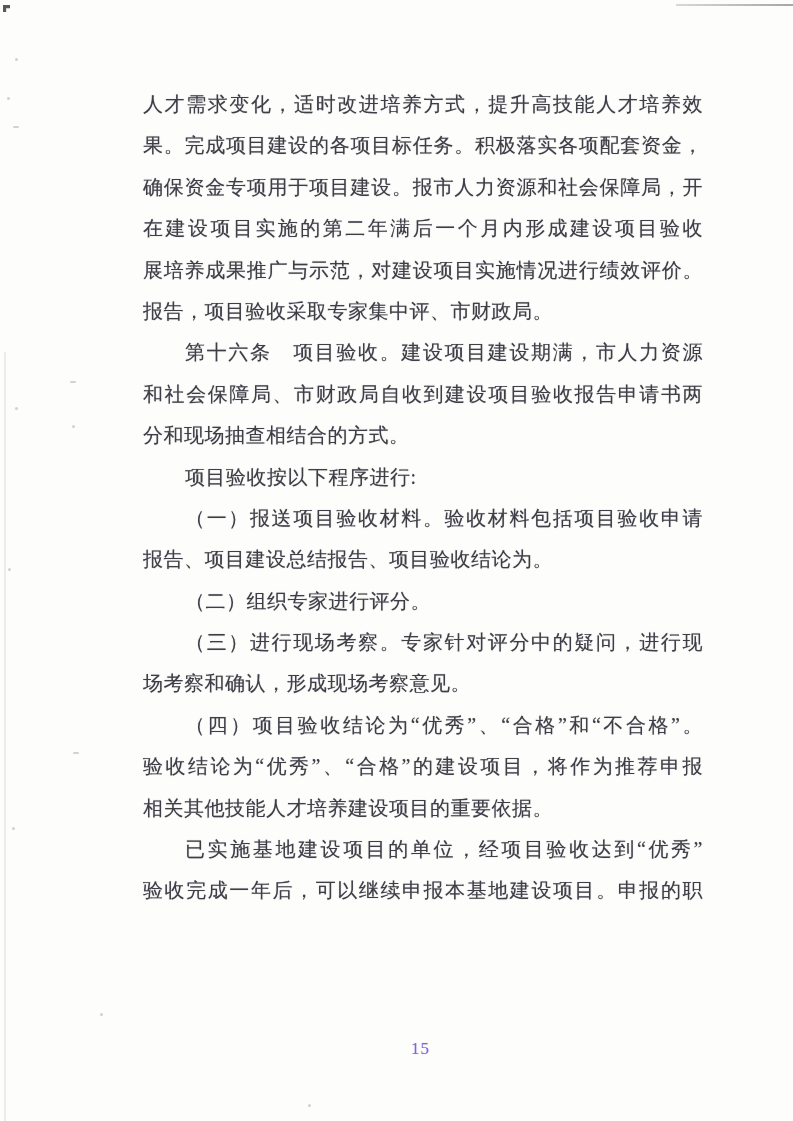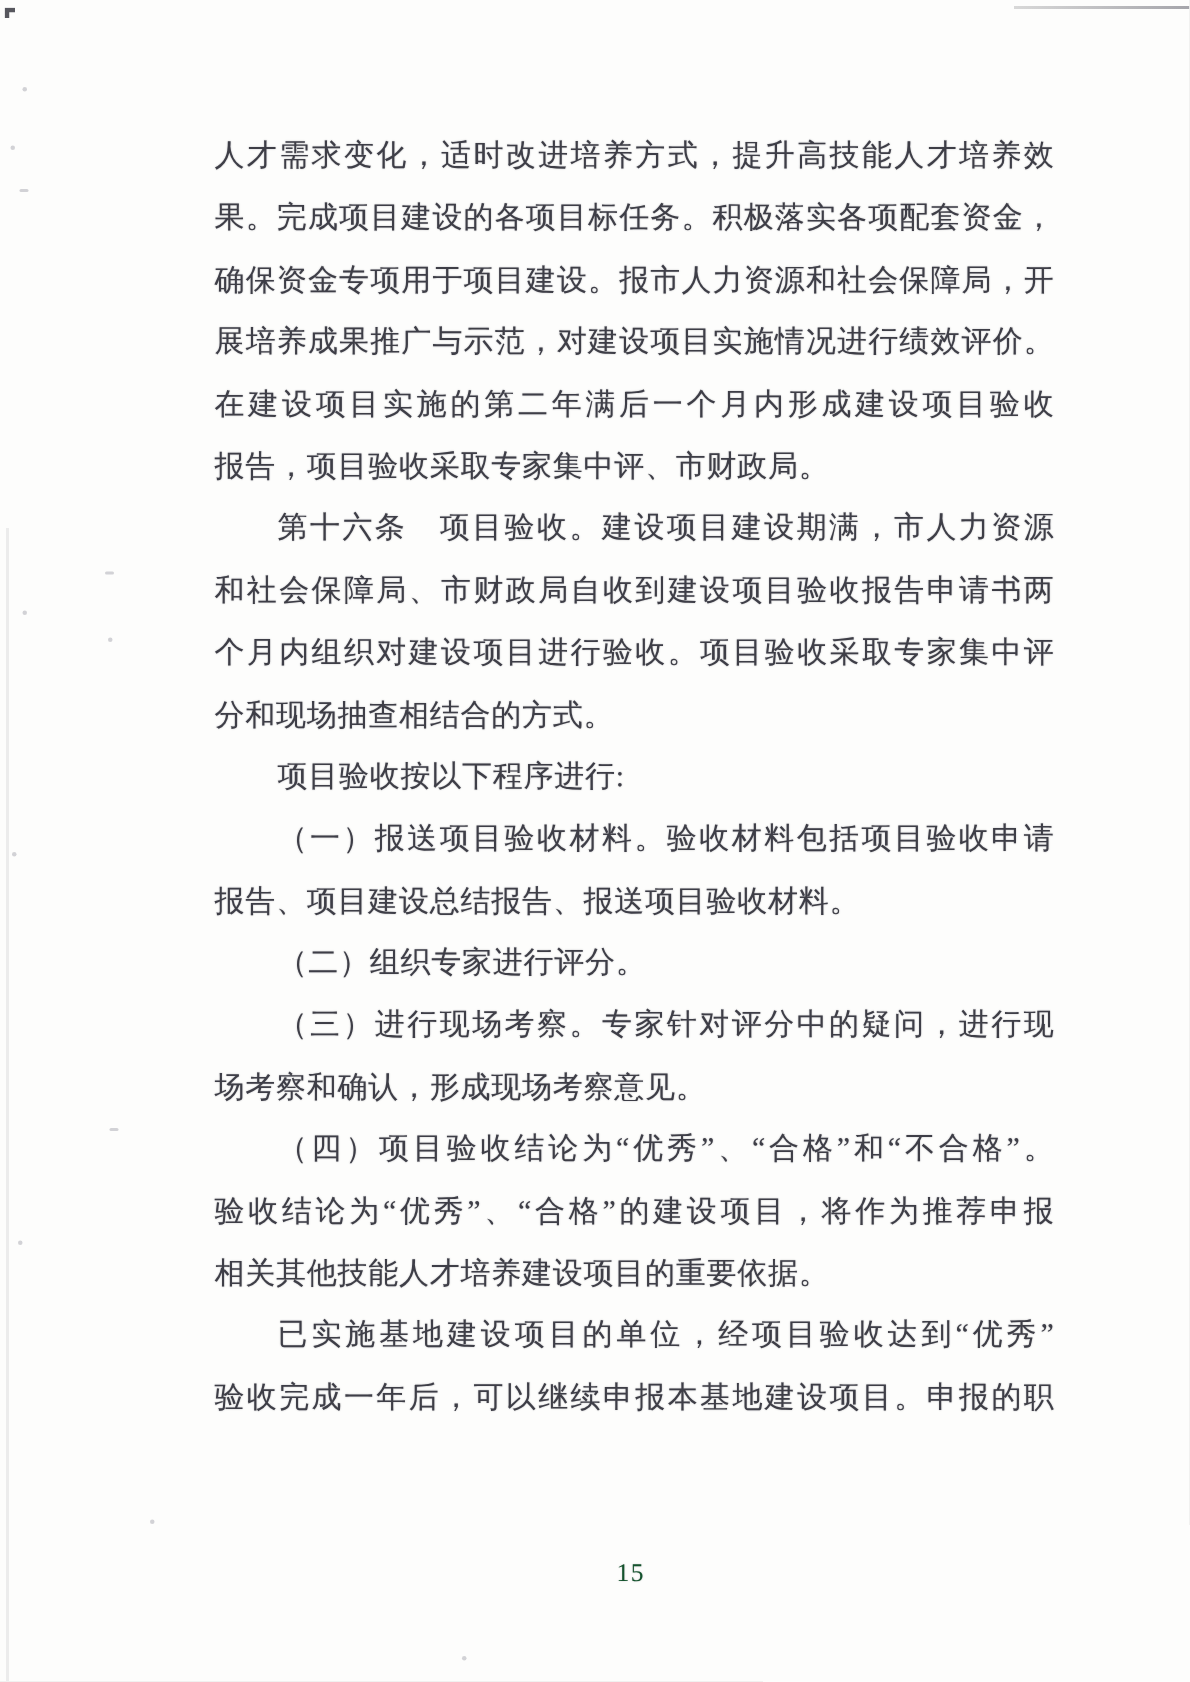--- a/index.html
+++ b/index.html
@@ -28,21 +28,21 @@
   .ln.fill { text-align-last:justify; }
   .ln.end  { text-align-last:left; }
   .ln.indent { text-indent:42px; }
 
   
   .page-footer {
     position:absolute; left:0; top:1039px; width:100%;
     text-align:center;
   }
   .page-num {
-    font-size:17px; color:#14532d;
+    font-size:17px; color:#8b5cf6;
     letter-spacing:1px;
     margin-left:48px;
     text-shadow:0 0 1px rgba(62,62,71,0.35);
   }
 
   
   .corner-mark {
     position:absolute; left:3px; top:5px; width:7px; height:7px;
     background:#3a3a42; opacity:.85;
     clip-path:polygon(0 0,100% 0,100% 45%,45% 45%,45% 100%,0 100%);
@@ -80,30 +80,29 @@
   <i class="sp" style="left:8px;top:568px"></i>
   <i class="sp dash" style="left:73px;top:752px"></i>
   <i class="sp" style="left:12px;top:827px"></i>
   <i class="sp" style="left:100px;top:1013px"></i>
   <i class="sp" style="left:308px;top:1104px"></i>
 
   <main class="text-block">
     <p class="ln fill">人才需求变化，适时改进培养方式，提升高技能人才培养效</p>
     <p class="ln fill">果。完成项目建设的各项目标任务。积极落实各项配套资金，</p>
     <p class="ln fill">确保资金专项用于项目建设。报市人力资源和社会保障局，开</p>
+    <p class="ln fill">在建设项目实施的第二年满后一个月内形成建设项目验收</p>
     <p class="ln fill">展培养成果推广与示范，对建设项目实施情况进行绩效评价。</p>
-    <p class="ln fill">在建设项目实施的第二年满后一个月内形成建设项目验收</p>
     <p class="ln end">报告，项目验收采取专家集中评、市财政局。</p>
     <p class="ln fill indent">第十六条　项目验收。建设项目建设期满，市人力资源</p>
     <p class="ln fill">和社会保障局、市财政局自收到建设项目验收报告申请书两</p>
-    <p class="ln fill">个月内组织对建设项目进行验收。项目验收采取专家集中评</p>
     <p class="ln end">分和现场抽查相结合的方式。</p>
     <p class="ln end indent">项目验收按以下程序进行:</p>
     <p class="ln fill indent">（一）报送项目验收材料。验收材料包括项目验收申请</p>
-    <p class="ln end">报告、项目建设总结报告、报送项目验收材料。</p>
+    <p class="ln end">报告、项目建设总结报告、项目验收结论为。</p>
     <p class="ln end indent">（二）组织专家进行评分。</p>
     <p class="ln fill indent">（三）进行现场考察。专家针对评分中的疑问，进行现</p>
     <p class="ln end">场考察和确认，形成现场考察意见。</p>
     <p class="ln fill indent">（四）项目验收结论为“优秀”、“合格”和“不合格”。</p>
     <p class="ln fill">验收结论为“优秀”、“合格”的建设项目，将作为推荐申报</p>
     <p class="ln end">相关其他技能人才培养建设项目的重要依据。</p>
     <p class="ln fill indent">已实施基地建设项目的单位，经项目验收达到“优秀”</p>
     <p class="ln fill">验收完成一年后，可以继续申报本基地建设项目。申报的职</p>
   </main>
 

